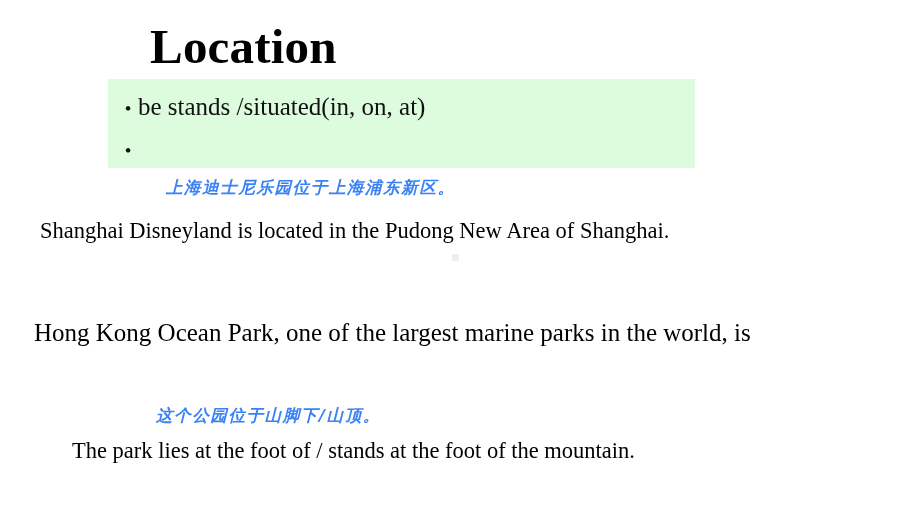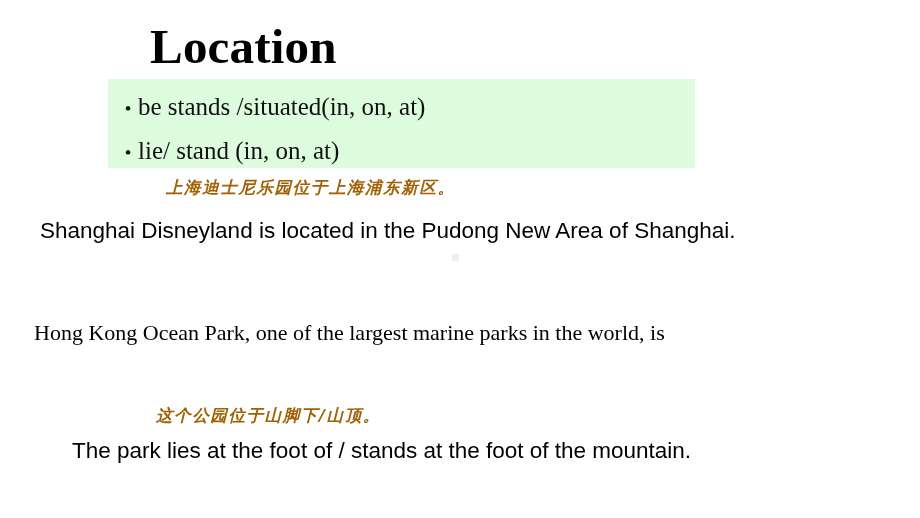--- a/index.html
+++ b/index.html
@@ -71,35 +71,35 @@
 
   
   .zh-line {
     position: absolute;
     font-family: "DejaVu Sans", "Liberation Sans", sans-serif;
     font-style: italic;
     font-weight: 600;
     font-size: 16.5px;
     line-height: 24px;
     letter-spacing: 1.6px;
-    color: #a16207;
+    color: #3b82f6;
     white-space: nowrap;
   }
   .en-line {
     position: absolute;
-    font-family: Liberation Sans, sans-serif;
+    font-family: Liberation Serif, serif;
     font-size: 22.5px;
     line-height: 33px;
     color: #000000;
     white-space: nowrap;
   }
   .en-para {
     position: absolute;
     font-family: "Liberation Serif", "DejaVu Serif", serif;
-    font-size: 22px;
+    font-size: 25px;
     line-height: 34px;
     color: #000000;
   }
 
   
   #zh-1  { left: 166px; top: 176px; }
   #en-1  { left: 40px;  top: 214px; }
 
   #zh-2  { left: 140px; top: 279px; }
   #en-2a { left: 34px;  top: 316px; }
@@ -127,21 +127,20 @@
 
   <div class="green-box">
 
     <div class="bullet-line">
       <span class="bullet-dot">•</span>
       <span class="bullet-text">be stands /situated(in, on, at)</span>
     </div>
 
     <div class="bullet-line">
       <span class="bullet-dot">•</span>
-      <span class="bullet-text">lie/ stand (in, on, at)</span>
     </div>
 
   </div>
 
   <div class="zh-line" id="zh-1">上海迪士尼乐园位于上海浦东新区。</div>
   <div class="en-line" id="en-1">Shanghai Disneyland is located in the Pudong New Area of Shanghai.</div>
 
   <div class="faint-mark"></div>
 
   <div class="en-para" id="en-2a">Hong Kong Ocean Park, one of the largest marine parks in the world, is</div>

